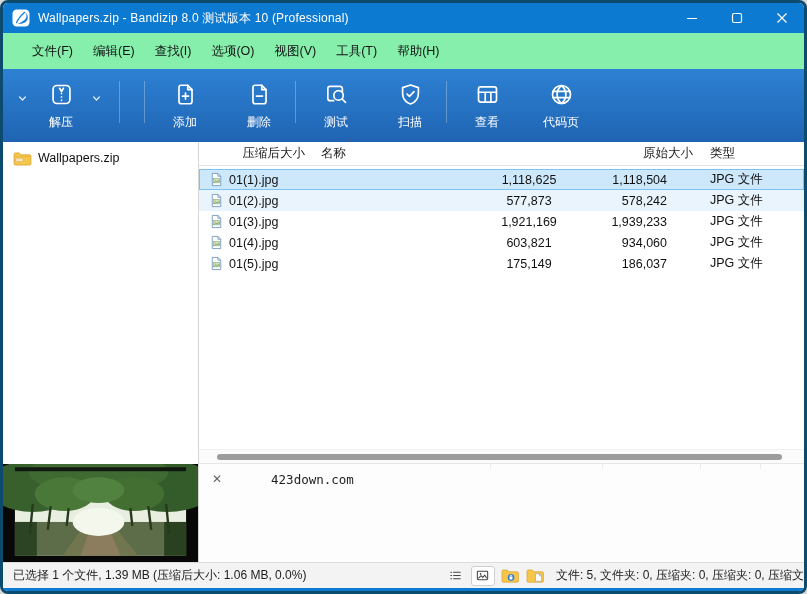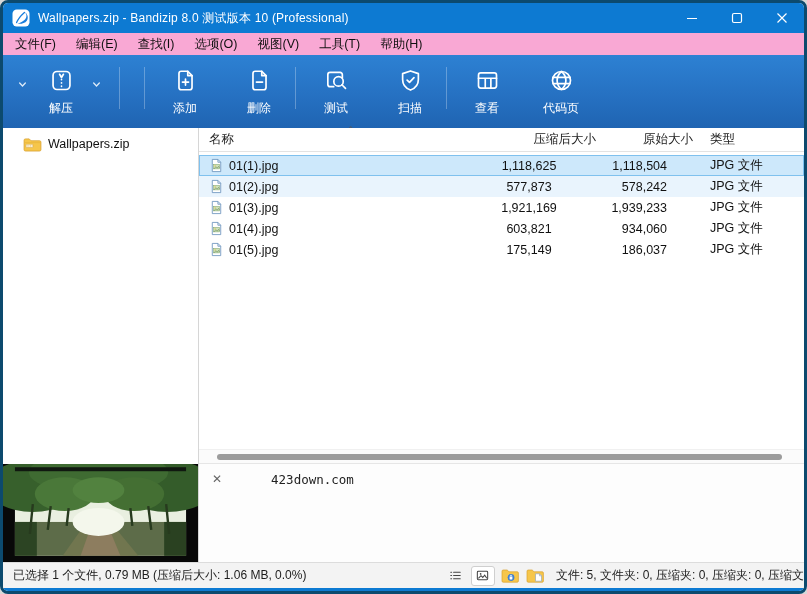--- a/index.html
+++ b/index.html
@@ -11,38 +11,38 @@
     font-size:13px; color:#1a1a1a;
   }
   
   .titlebar { height:30px; background:var(--accent,#0d7ad2); display:flex; align-items:center; flex:0 0 auto; }
   .app-icon { width:18px; height:18px; margin:0 8px 0 9px; flex:0 0 auto; }
   .title-text { color:#fff; font-size:12px; letter-spacing:.2px; white-space:nowrap; overflow:hidden; }
   .win-controls { margin-left:auto; display:flex; height:100%; }
   .win-btn { width:45px; height:100%; display:flex; align-items:center; justify-content:center; cursor:default; }
   .win-btn svg { width:12px; height:12px; stroke:#fff; stroke-width:1.2; fill:none; }
   
-  .menubar { height:22px; background:#f9a8d4; display:flex; align-items:center; padding-left:2px; flex:0 0 auto; }
+  .menubar { height:36px; background:#86efac; display:flex; align-items:center; padding-left:19px; flex:0 0 auto; }
   .menu-item { padding:0 10px; font-size:12.5px; color:#111; line-height:22px; }
   
   .toolbar { height:73px; background:linear-gradient(180deg,#2d81d3 0%,#2671c2 55%,#1f64b2 100%);
     display:flex; align-items:center; padding:0 6px 0 10px; flex:0 0 auto; }
   .tb-btn { display:flex; flex-direction:column; align-items:center; justify-content:center;
     min-width:52px; padding:4px 6px 3px; border-radius:4px; color:#fff; }
   .tb-btn .tb-icon svg { width:27px; height:27px; stroke:#fff; stroke-width:1.5; fill:none;
     stroke-linecap:round; stroke-linejoin:round; }
   .tb-label { font-size:12px; margin-top:3px; white-space:nowrap; }
   .tb-chevron { width:18px; height:40px; display:flex; align-items:center; justify-content:center; margin:0 4px 14px 0; }
   .tb-chevron svg { width:13px; height:13px; stroke:#dceaf8; stroke-width:1.6; fill:none; stroke-linecap:round; }
   .tb-sep { width:1px; height:42px; background:rgba(255,255,255,.28); margin:0 14px 8px 10px; }
   .tb-gap { width:22px; }
   
   .main { flex:1 1 auto; display:flex; min-height:0; background:#fff; }
   .sidebar { width:196px; flex:0 0 auto; border-right:1px solid #d6d6d6; position:relative; background:#fff; }
-  .side-item { display:flex; align-items:center; height:24px; padding-left:20px; margin-top:4px; }
+  .side-item { display:flex; align-items:center; height:24px; padding-left:10px; margin-top:4px; }
   .side-item svg { width:19px; height:15px; margin-right:6px; flex:0 0 auto; }
   .side-label { font-size:12.5px; color:#111; }
   .preview { position:absolute; left:0; right:0; bottom:0; height:98px; background:#000;
     display:flex; align-items:center; justify-content:center; overflow:hidden; }
   .preview svg { width:196px; height:98px; display:block; }
   
   .content { flex:1 1 auto; display:flex; flex-direction:column; min-width:0; position:relative; }
   .grid-lines { position:absolute; top:0; left:0; right:0; height:327px; pointer-events:none; }
   .grid-line { position:absolute; top:0; bottom:0; width:1px; background:#ececec; }
   .list-header { height:24px; display:flex; align-items:flex-end; border-bottom:1px solid #e3e3e3;
@@ -243,22 +243,22 @@
     <div class="content">
       <div class="grid-lines">
         <div class="grid-line" style="left:291px"></div>
         <div class="grid-line" style="left:403px"></div>
         <div class="grid-line" style="left:501px"></div>
         <div class="grid-line" style="left:561px"></div>
       </div>
 
       <div class="list-header">
         <span class="sort-caret">ˆ</span>
+        <div class="hcell hc-comp">压缩后大小</div>
         <div class="hcell hc-name">名称</div>
-        <div class="hcell hc-comp">压缩后大小</div>
         <div class="hcell hc-orig">原始大小</div>
         <div class="hcell hc-type">类型</div>
       </div>
 
       <div class="list-body" id="listbody">
           <div class="row selected">
             <div class="c-name">
               <svg viewBox="0 0 16 16">
                 <path d="M3.5 1.5h6l3 3v10h-9z" fill="#fff" stroke="#6b93bd" stroke-width="0.9"></path>
                 <path d="M9.5 1.5v3h3" fill="none" stroke="#6b93bd" stroke-width="0.9"></path>
@@ -339,21 +339,21 @@
       </div>
 
       <div class="comment">
         <span class="comment-close">✕</span>
         <span class="comment-text">423down.com</span>
       </div>
     </div>
   </div>
 
   <div class="statusbar">
-    <span class="status-left">已选择 1 个文件, 0.79 MB (压缩后大小: 1.06 MB, 0.0%)</span>
+    <span class="status-left">已选择 1 个文件, 1.39 MB (压缩后大小: 1.06 MB, 0.0%)</span>
     <span class="status-spacer"></span>
     <span class="view-btn">
       <svg viewBox="0 0 16 16" fill="none" stroke="#444" stroke-width="1.2" stroke-linecap="round">
           <path d="M3 4.5h.8M6 4.5h7M3 8h.8M6 8h7M3 11.5h.8M6 11.5h7"></path>
         </svg>
     </span>
     <span class="view-btn active">
       <svg viewBox="0 0 16 16" fill="none" stroke="#444" stroke-width="1.1">
           <rect x="2.5" y="3.5" width="11" height="9" rx="1"></rect>
           <circle cx="6" cy="6.3" r="0.9" fill="#444" stroke="none"></circle>

